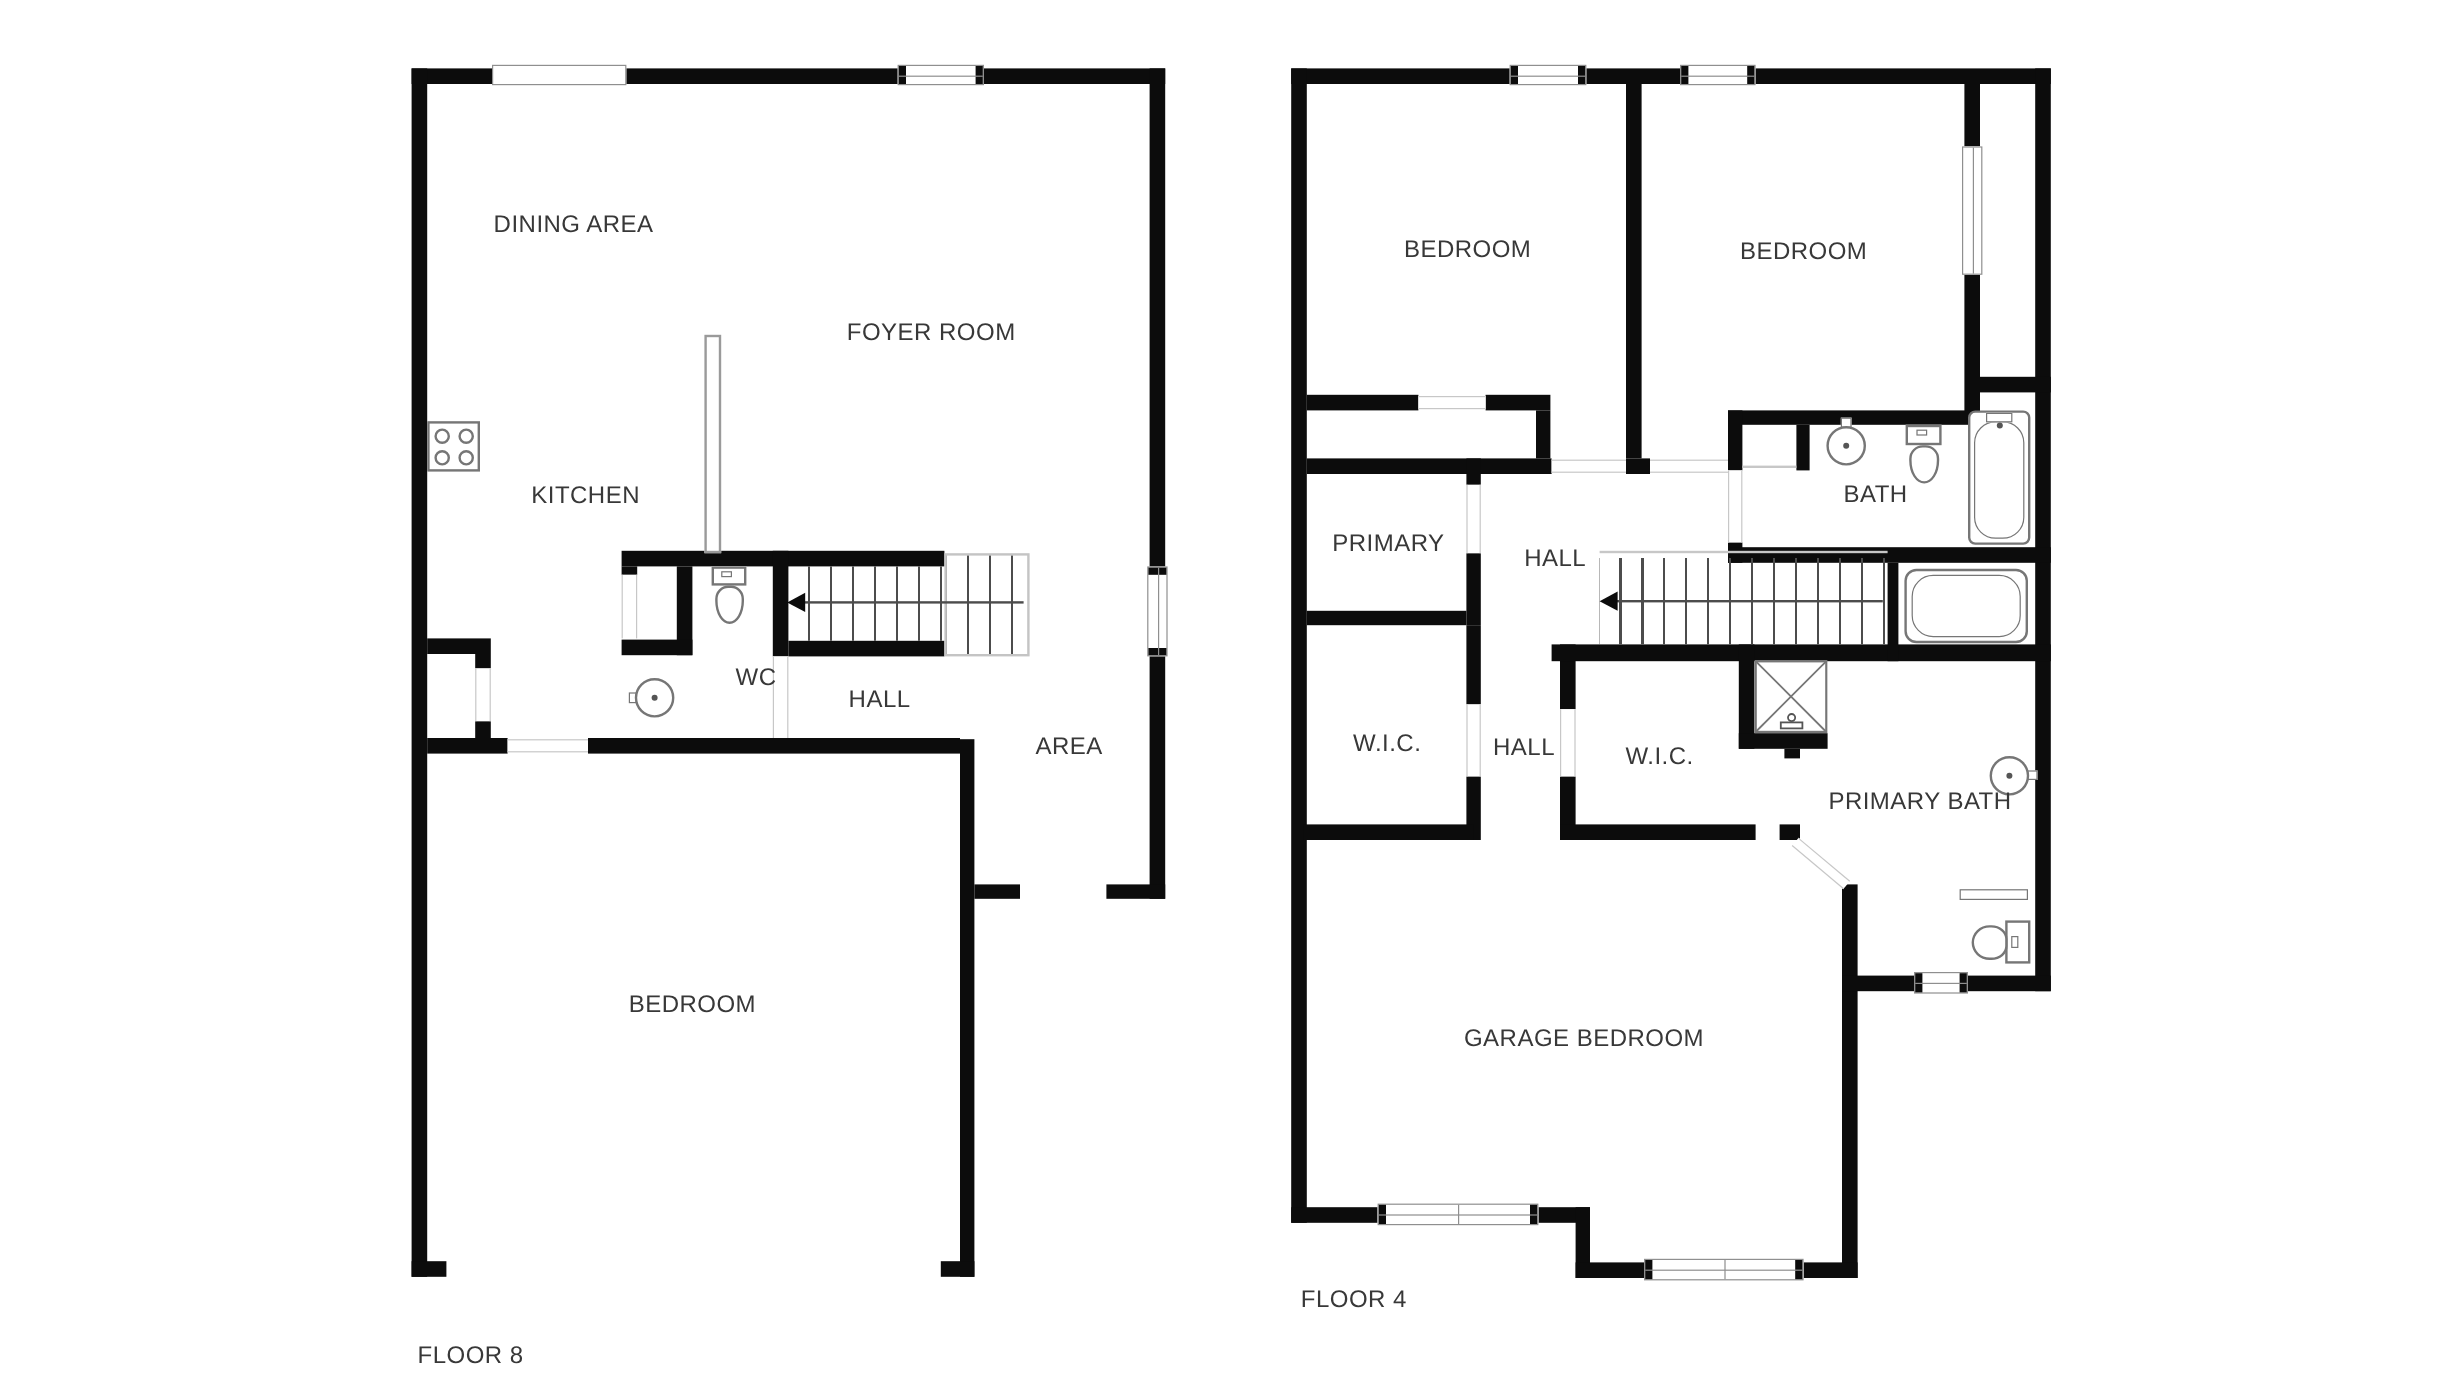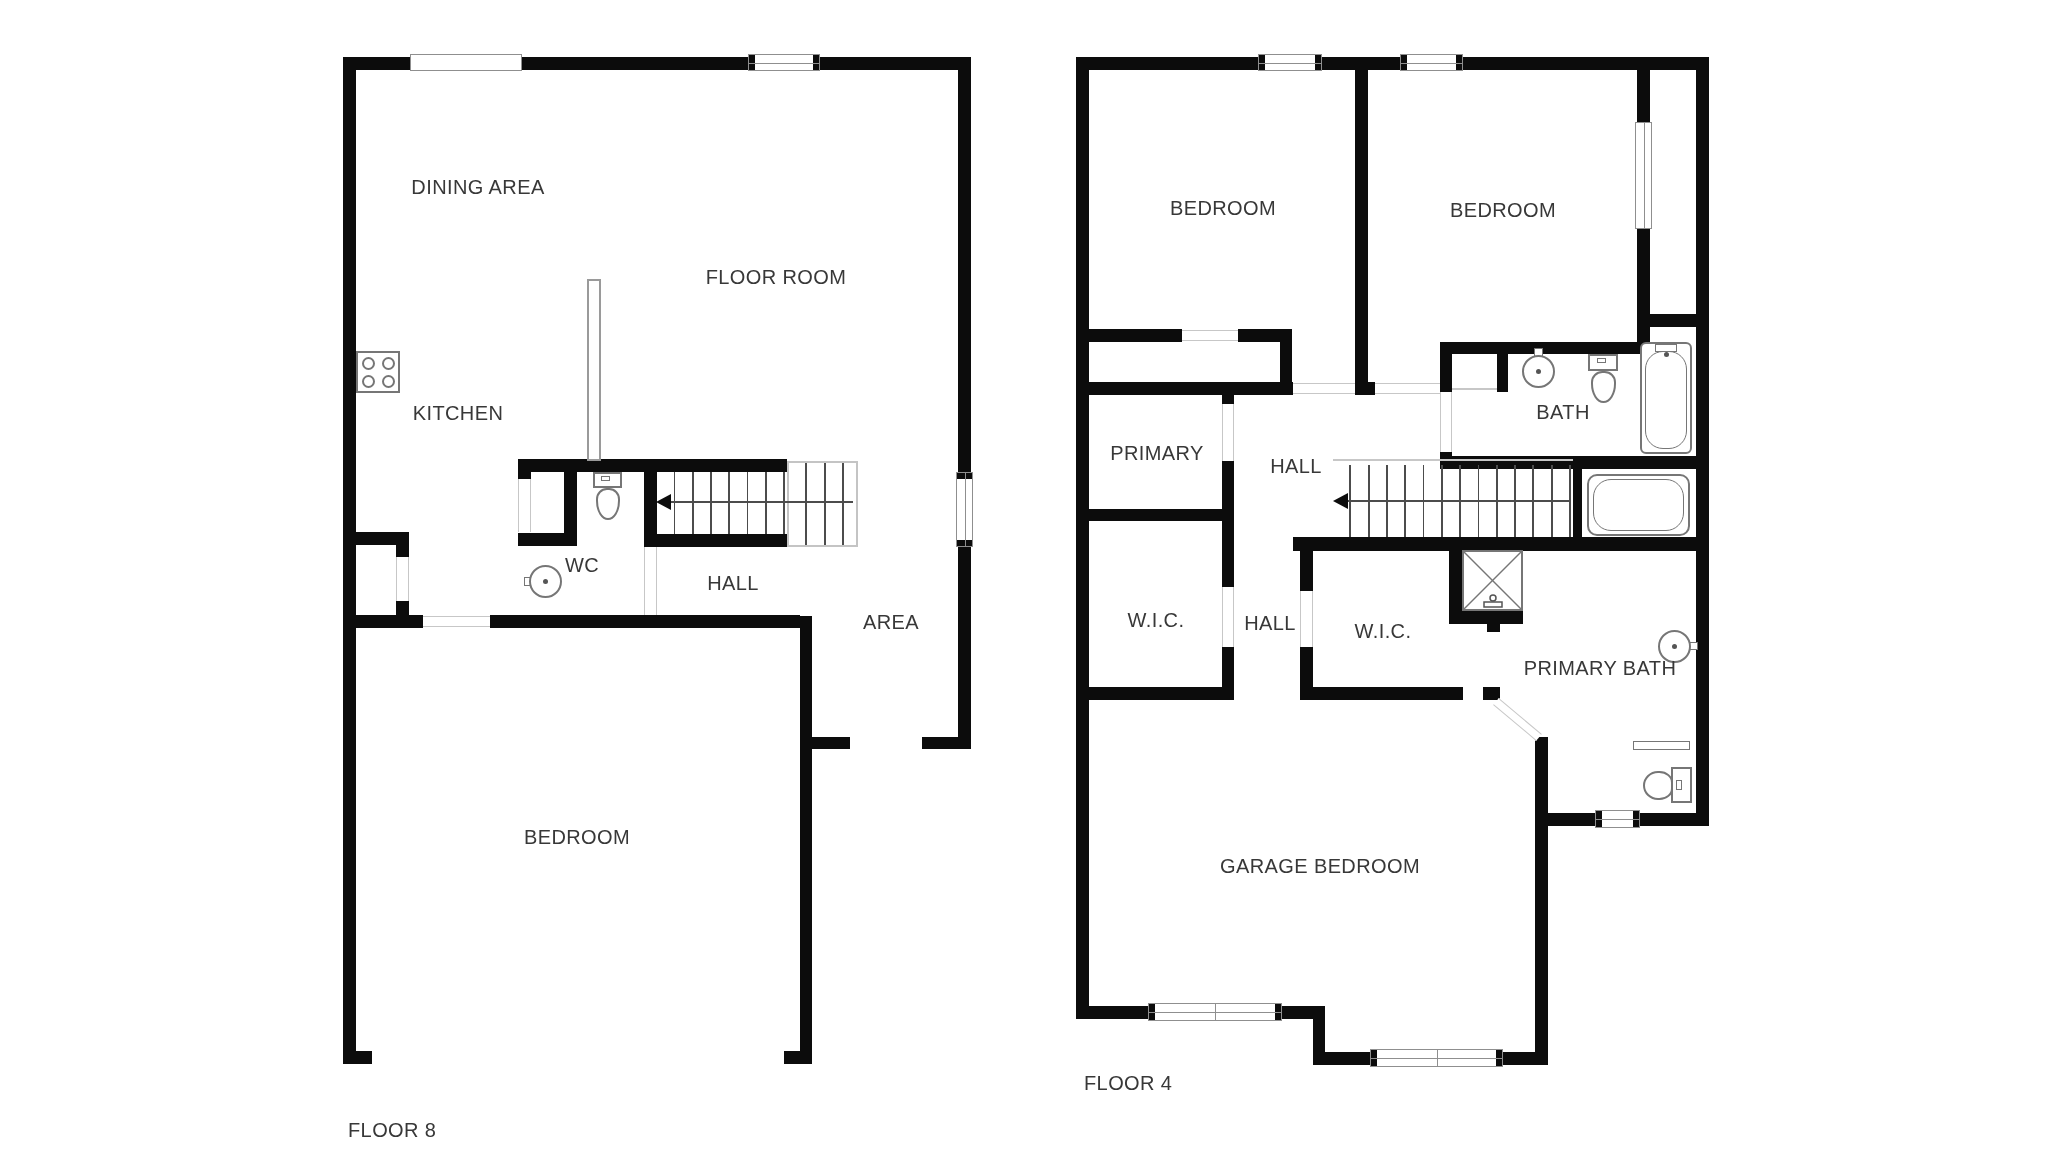--- a/index.html
+++ b/index.html
@@ -96,23 +96,23 @@
       <div class="fx" style="left:601px;top:452px;width:9px;height:5px;border-width:1px"></div>
       <div class="fx" style="left:596px;top:464px;width:24px;height:32px;border-radius:45% 45% 50% 50%/35% 35% 60% 60%"></div>
     </div>
     <div>
       <div class="fx" style="left:524px;top:553px;width:14px;height:9px;border-width:1.5px"></div>
       <div class="fx round" style="left:529px;top:541px;width:33px;height:33px"></div>
       <div class="dot" style="left:543px;top:555px"></div>
     </div>
 
     <div class="lbl" style="left:478px;top:163px">DINING AREA</div>
-    <div class="lbl" style="left:776px;top:253px">FLOOR ROOM</div>
-    <div class="lbl" style="left:458px;top:389px">KITCHEN</div>
-    <div class="lbl" style="left:582px;top:541px">WC</div>
+    <div class="lbl" style="left:776px;top:253px">FOYER ROOM</div>
+    <div class="lbl" style="left:488px;top:389px">KITCHEN</div>
+    <div class="lbl" style="left:630px;top:541px">WC</div>
     <div class="lbl" style="left:733px;top:559px">HALL</div>
     <div class="lbl" style="left:891px;top:598px">AREA</div>
     <div class="lbl" style="left:577px;top:813px">BEDROOM</div>
     <div class="lbl anchor-left" style="left:348px;top:1106px">FLOOR 8</div>
   </div>
 
   <div>
 
     <div class="w" style="left:1076px;top:33px;width:633px;height:13px"></div>
     <div class="w" style="left:1076px;top:33px;width:13px;height:962px"></div>

